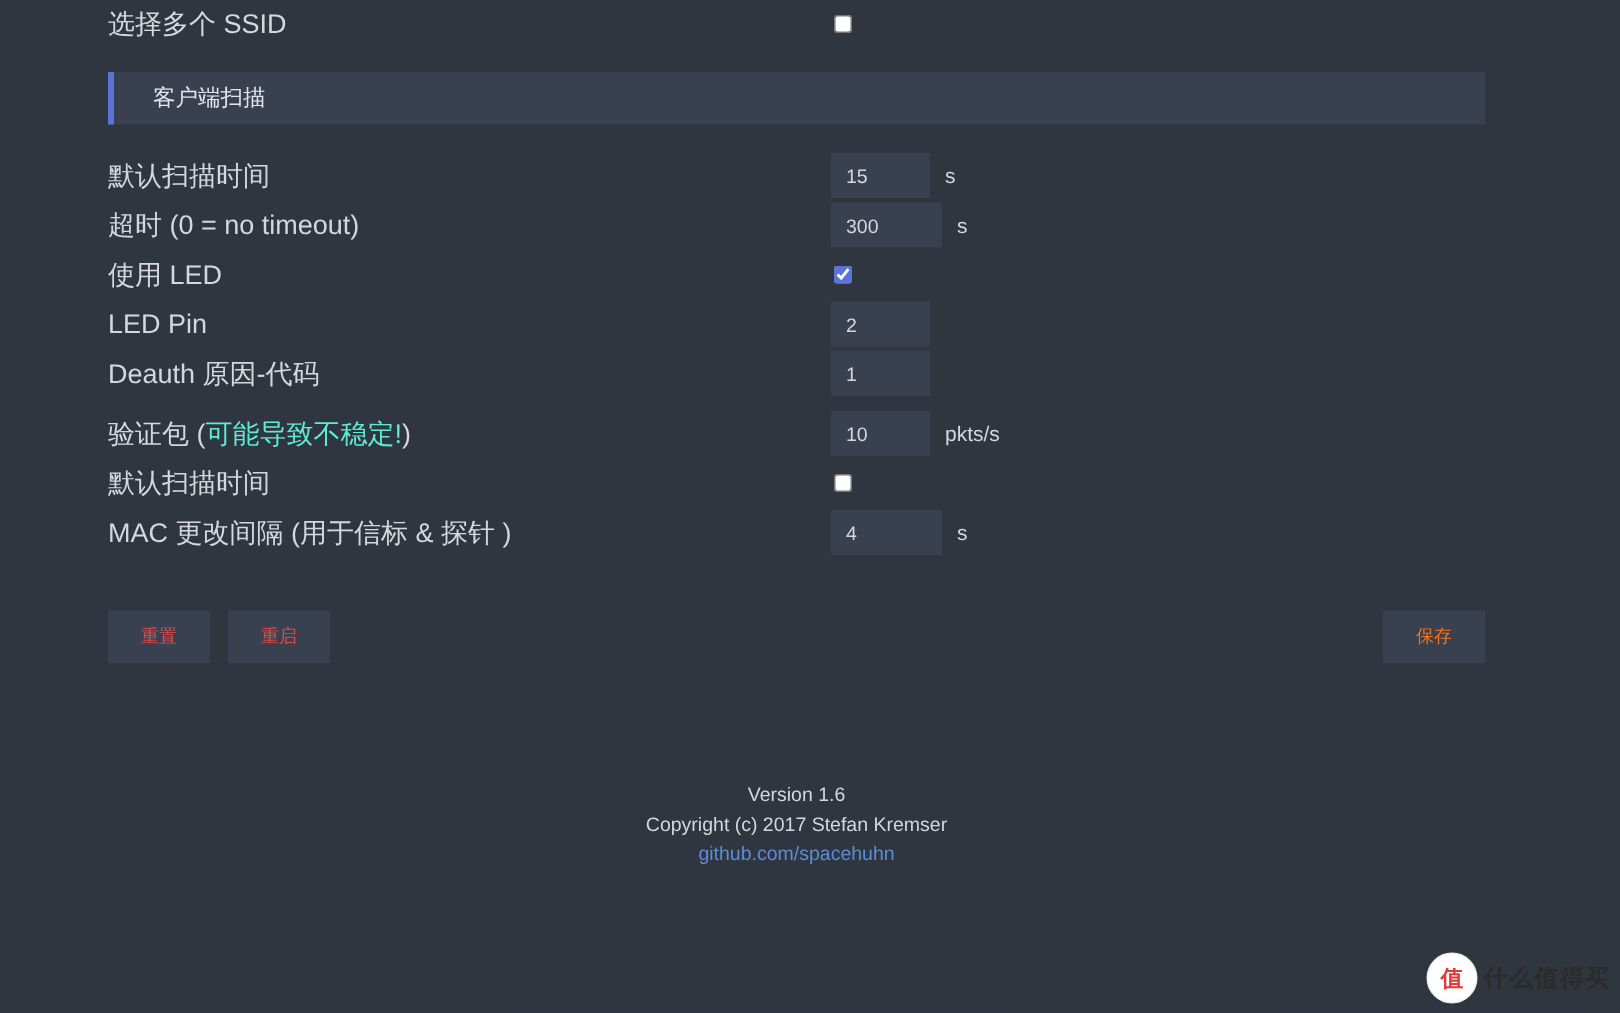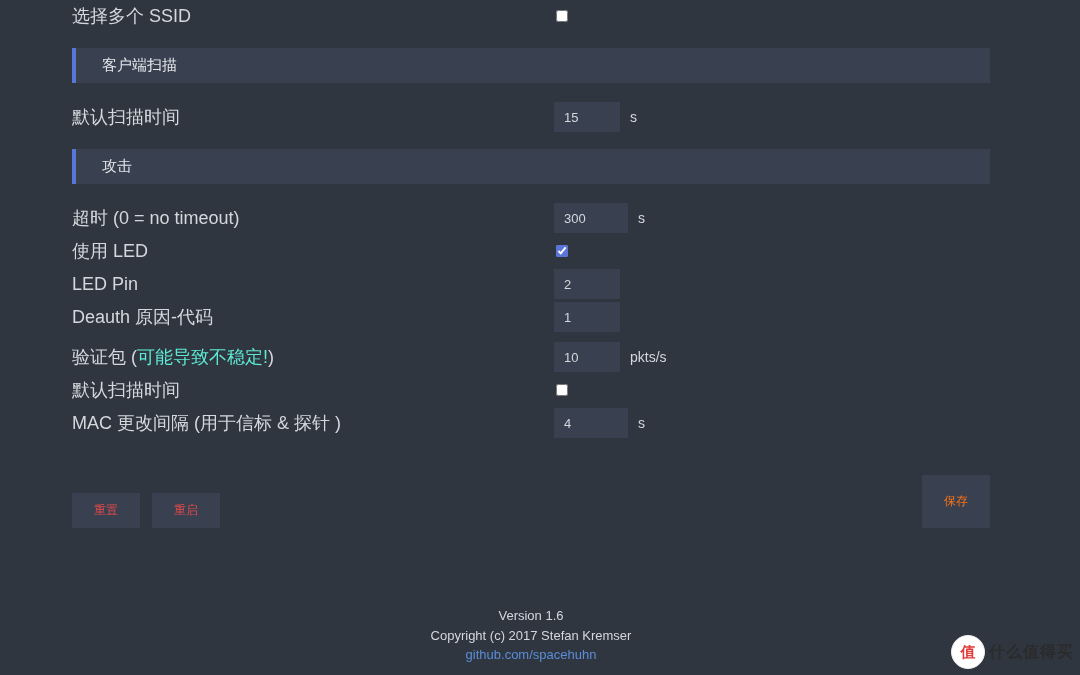--- a/index.html
+++ b/index.html
@@ -91,21 +91,21 @@
   .button-row .left { display: flex; gap: 12px; }
   .btn {
     background: #394050;
     border: none;
     color: #f97316;
     padding: 9px 22px;
     font-size: 12px;
     font-family: inherit;
     cursor: pointer;
   }
-  .btn.danger { color: #e24a4a; margin-top: 18px; }
+  .btn.danger { color: #e24a4a; }
 
   .footer {
     text-align: center;
     margin-top: 78px;
     line-height: 1.5;
     font-size: 13px;
     color: #d4d8dd;
   }
   .footer a { color: #5b8dd8; text-decoration: none; }
 
@@ -154,21 +154,20 @@
     <div class="section-header">客户端扫描</div>
 
     <div class="row">
       <div class="label">默认扫描时间</div>
       <div class="control">
         <input type="text" class="num" value="15" style="">
         <span class="unit">s</span>
       </div>
     </div>
 
-    <div class="section-header">攻击</div>
 
     <div class="row">
       <div class="label">超时 (0 = no timeout)</div>
       <div class="control">
         <input type="text" class="num wide" value="300" style="">
         <span class="unit">s</span>
       </div>
     </div>
 
     <div class="row">

